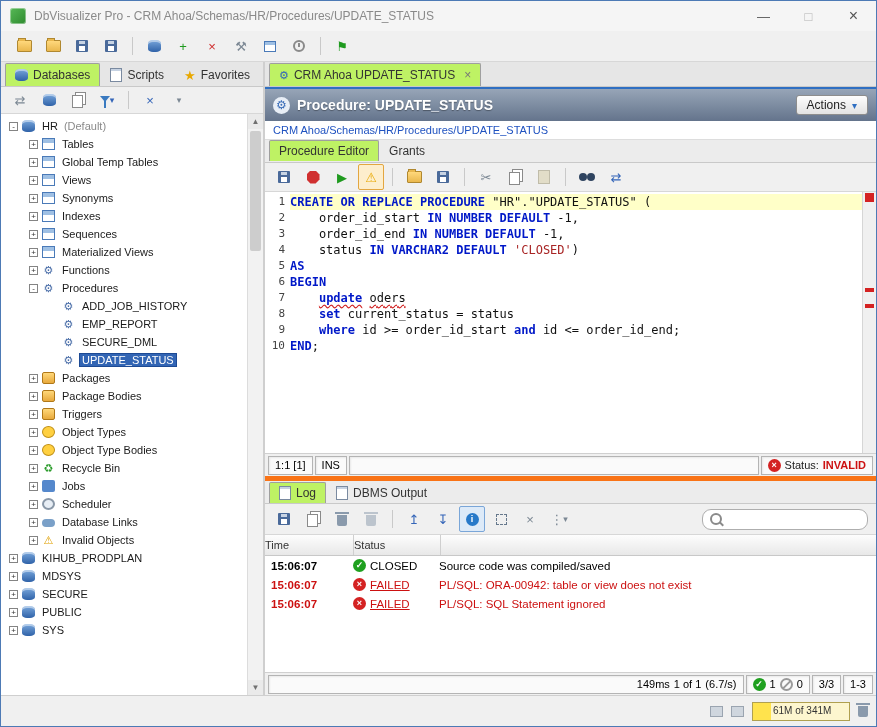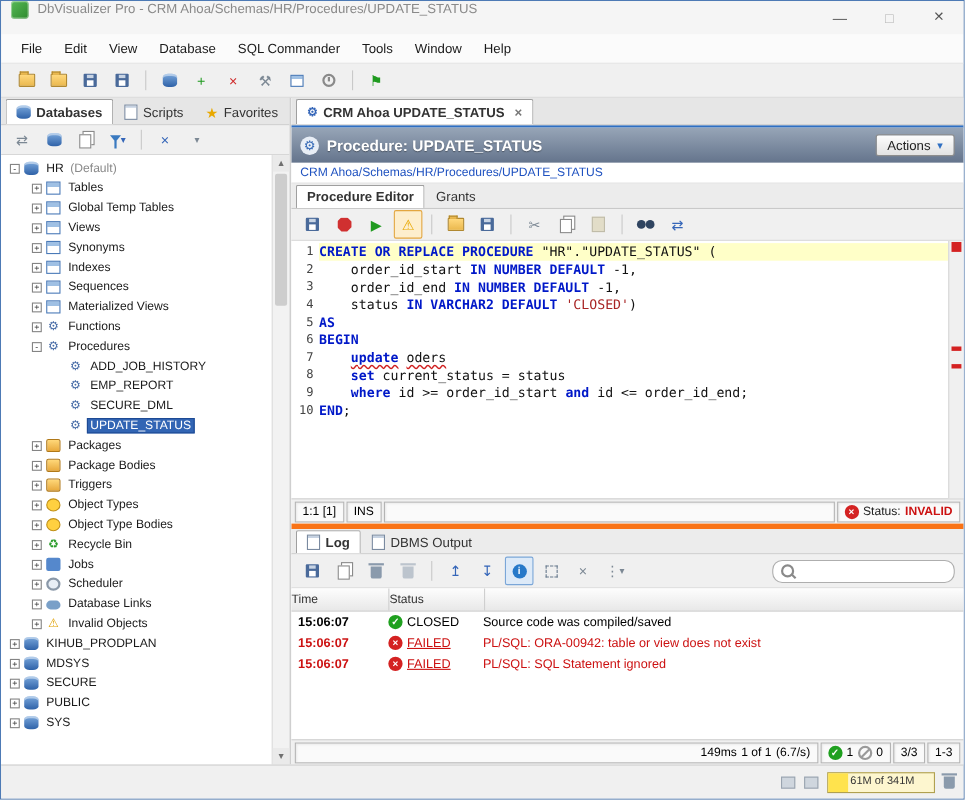--- a/index.html
+++ b/index.html
@@ -1,18 +1,18 @@
 <!DOCTYPE html>
 <html><head>
 <meta charset="utf-8">
 <style>
   html,body{margin:0;padding:0;background:#d8d8d8;font-family:"Liberation Sans",sans-serif;}
   .window{width:877px;height:727px;box-sizing:border-box;border:1px solid #4d7ab5;background:#f0f0f0;display:flex;flex-direction:column;overflow:hidden}
   
-  .titlebar{height:30px;background:#f5f5f5;display:flex;flex:none}
+  .titlebar{height:30px;background:#f5f5f5;display:flex;align-items:center;flex:none}
   .app-icon{width:16px;height:16px;margin:0 8px 0 9px;background:linear-gradient(135deg,#57b957,#2e8a2e);border-radius:3px;box-shadow:inset 0 0 0 1px rgba(255,255,255,.4)}
   .title-text{font-size:12px;color:#8a8a8a;white-space:nowrap;overflow:hidden}
   .win-controls{margin-left:auto;display:flex;height:100%}
   .win-btn{width:45px;height:100%;display:flex;align-items:center;justify-content:center;font-size:13px;color:#555;cursor:default}
   .win-btn.max{color:#b5b5b5}
   .win-btn.close{font-size:16px}
   
   .menubar{height:26px;background:#fbfbfb;display:flex;align-items:center;border-bottom:1px solid #e3e3e3;padding-left:8px;flex:none}
   .menu-item{padding:0 10px;line-height:26px;font-size:12px;color:#1a1a1a}
   
@@ -50,21 +50,21 @@
   .nocircle{width:13px;height:13px;border-radius:50%;border:2px solid #9a9a9a;box-sizing:border-box;position:relative}
   .nocircle::after{content:"";position:absolute;left:-1px;top:4px;width:11px;height:2px;background:#9a9a9a;transform:rotate(-45deg)}
   .okcircle{width:13px;height:13px;border-radius:50%;background:#1fa01f;color:#fff;font:bold 9px/13px "Liberation Sans",sans-serif;text-align:center}
   
   .body{flex:1;display:flex;min-height:0}
   .left-panel{width:262px;flex:none;display:flex;flex-direction:column;border-right:2px solid #cfcfcf;background:#fff}
   .right-panel{flex:1;display:flex;flex-direction:column;min-width:0;background:#fff}
   
   .tabstrip{height:24px;background:#e6e6e6;display:flex;align-items:flex-end;padding-left:4px;border-bottom:1px solid #c9c9c9;flex:none}
   .tab{display:flex;align-items:center;gap:5px;padding:0 9px;height:22px;font-size:12px;color:#333;border:1px solid transparent;border-bottom:none}
-  .tab.sel{background:#ffffff;border-color:#9f9f9f;font-weight:bold;border-radius:2px 2px 0 0}
+  .tab.sel{background:#bef264;border-color:#9f9f9f;font-weight:normal;border-radius:2px 2px 0 0}
   .blue-underline{height:2px;background:#2f6fc2;flex:none}
   .tico{width:13px;height:12px;display:inline-block;flex:none;position:relative}
   .pageic{width:10px;height:12px;background:#fff;border:1px solid #7a8aa0;box-shadow:inset 0 2px 0 #c6d2e2}
   
   .left-toolbar{height:26px;padding-left:6px}
   .tree-wrap{flex:1;display:flex;min-height:0}
   .tree{flex:1;overflow:hidden;padding:3px 0 0 4px;background:#fff}
   .tree-row{display:flex;align-items:center;height:18px;font-size:11px;white-space:nowrap;color:#1a1a1a}
   .exp{width:9px;height:9px;box-sizing:border-box;border:1px solid #848484;background:#fff;font:8px/7px "Liberation Sans",sans-serif;text-align:center;color:#333;margin-right:4px;flex:none}
   .exp.spacer{border:none;background:transparent}
@@ -84,21 +84,21 @@
   .varrow{height:15px;font-size:8px;color:#707070;text-align:center;line-height:15px;background:#eaeaea}
   .vtrack{flex:1;position:relative}
   .vthumb{position:absolute;top:2px;left:2px;right:2px;height:120px;background:#cdcdcd;border-radius:2px}
   
   .obj-header{height:32px;background:linear-gradient(180deg,#97a5b7,#64748c);display:flex;align-items:center;padding:0 8px;flex:none}
   .hdr-gear{width:17px;height:17px;border-radius:50%;background:#e8eef6;color:#3a6db8;font-size:12px;line-height:17px;text-align:center;margin-right:7px;flex:none}
   .hdr-title{color:#fff;font-size:14px;font-weight:bold;text-shadow:0 1px 1px rgba(0,0,0,.35)}
   .actions-btn{margin-left:auto;display:flex;align-items:center;gap:6px;background:linear-gradient(#fdfdfd,#e2e2e2);border:1px solid #8d8d8d;border-radius:3px;padding:2px 10px;font-size:12px;color:#222}
   .actions-caret{color:#2f6fc2;font-size:10px}
   .breadcrumb{height:18px;line-height:18px;font-size:11px;color:#1f52c0;padding-left:8px;background:#fff;border-bottom:1px solid #ddd;flex:none}
-  .editor-tabs{height:22px;background:#ececec;display:flex;align-items:center;padding-left:4px;border-bottom:1px solid #c9c9c9;flex:none}
+  .editor-tabs{height:22px;background:#ececec;display:flex;align-items:flex-start;padding-left:4px;border-bottom:1px solid #c9c9c9;flex:none}
   .editor-tabs .tab{height:20px;font-size:12px}
   .editor-toolbar{height:28px;padding-left:6px}
   
   .editor{flex:1;display:flex;min-height:0;background:#fff}
   .code{flex:1;font-family:"DejaVu Sans Mono",monospace;font-size:12px;padding-top:2px;overflow:hidden}
   .code-line{display:flex;height:16px;line-height:16px}
   .gut{width:20px;text-align:right;padding-right:5px;color:#444;font-size:11px;flex:none}
   .ct{flex:1;white-space:pre}
   .code-line.current .ct{background:#ffffc8}
   .kw{color:#0018c8;font-weight:bold}
@@ -153,30 +153,20 @@
   <div class="titlebar">
     <span class="app-icon"></span>
     <span class="title-text">DbVisualizer Pro - CRM Ahoa/Schemas/HR/Procedures/UPDATE_STATUS</span>
     <div class="win-controls">
       <div class="win-btn">—</div>
       <div class="win-btn max">□</div>
       <div class="win-btn close">×</div>
     </div>
   </div>
 
-  <div class="menubar" id="menubar">
-      <div class="menu-item">File</div>
-      <div class="menu-item">Edit</div>
-      <div class="menu-item">View</div>
-      <div class="menu-item">Database</div>
-      <div class="menu-item">SQL Commander</div>
-      <div class="menu-item">Tools</div>
-      <div class="menu-item">Window</div>
-      <div class="menu-item">Help</div>
-    </div>
 
   <div class="toolbar main-toolbar">
     <div class="tbtn">
         <span class="folderic"></span>
       </div>
     <div class="tbtn">
         <span class="folderic"></span>
       </div>
     <div class="tbtn">
         <span class="diskic"></span>

